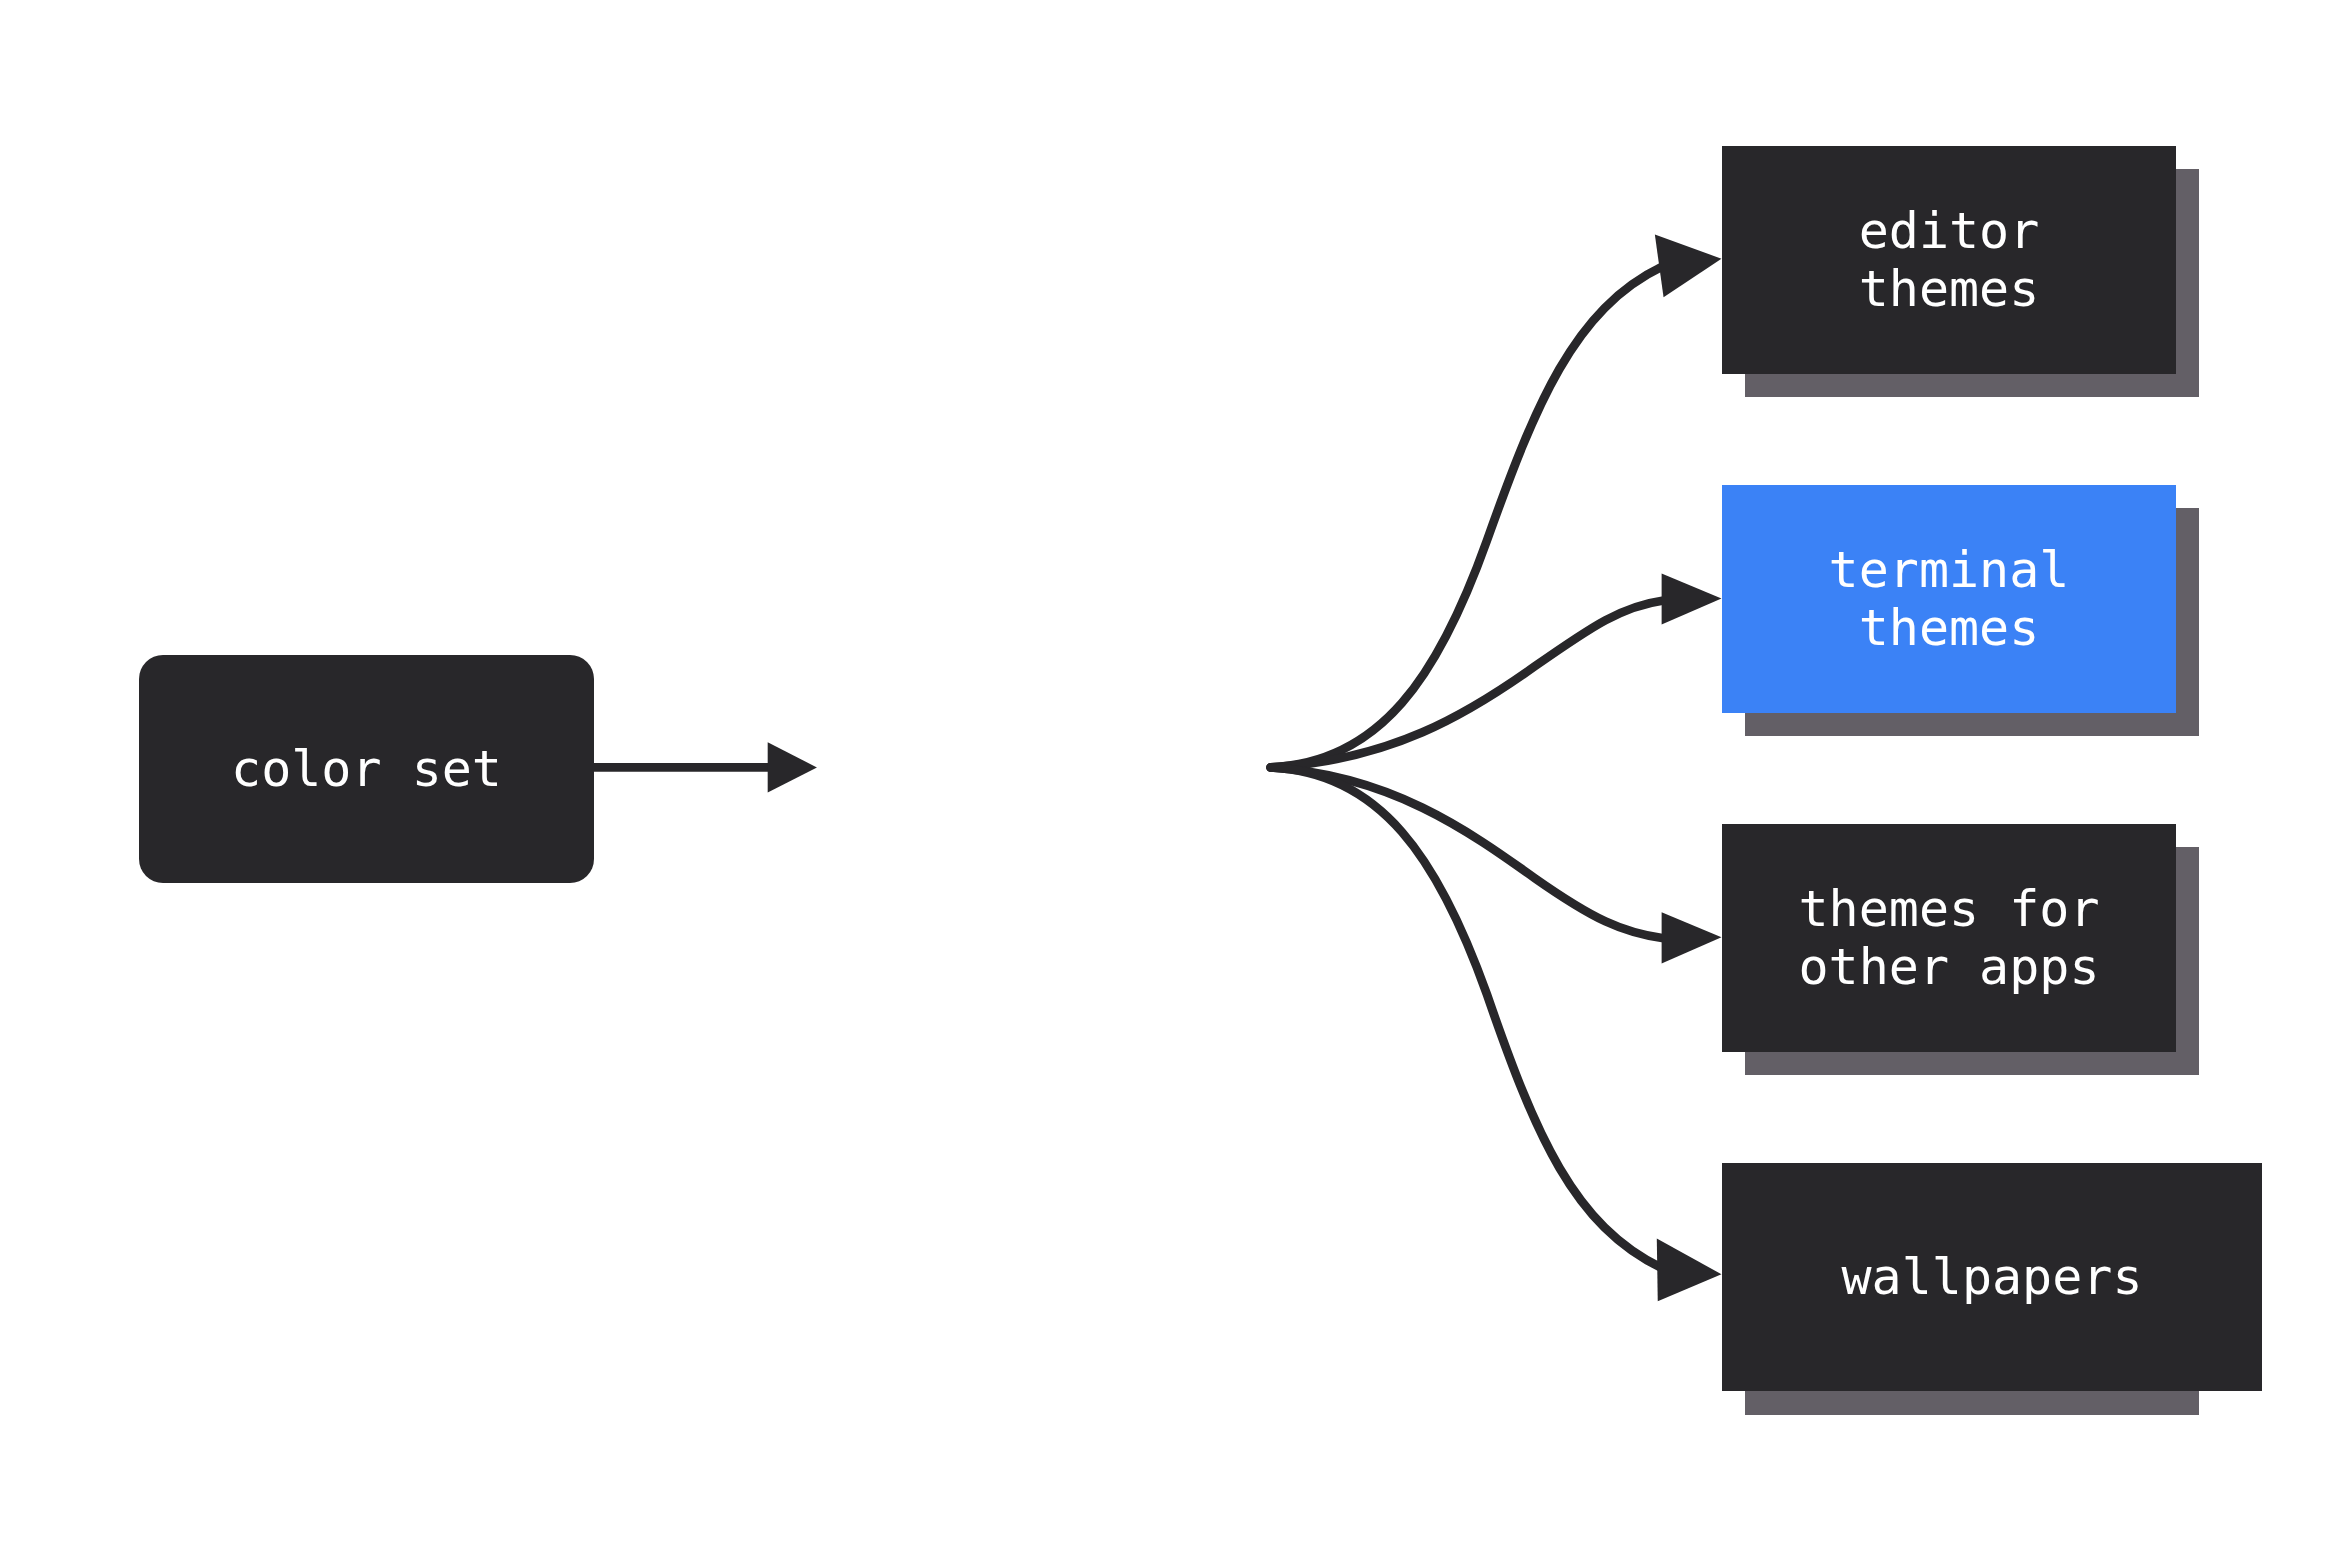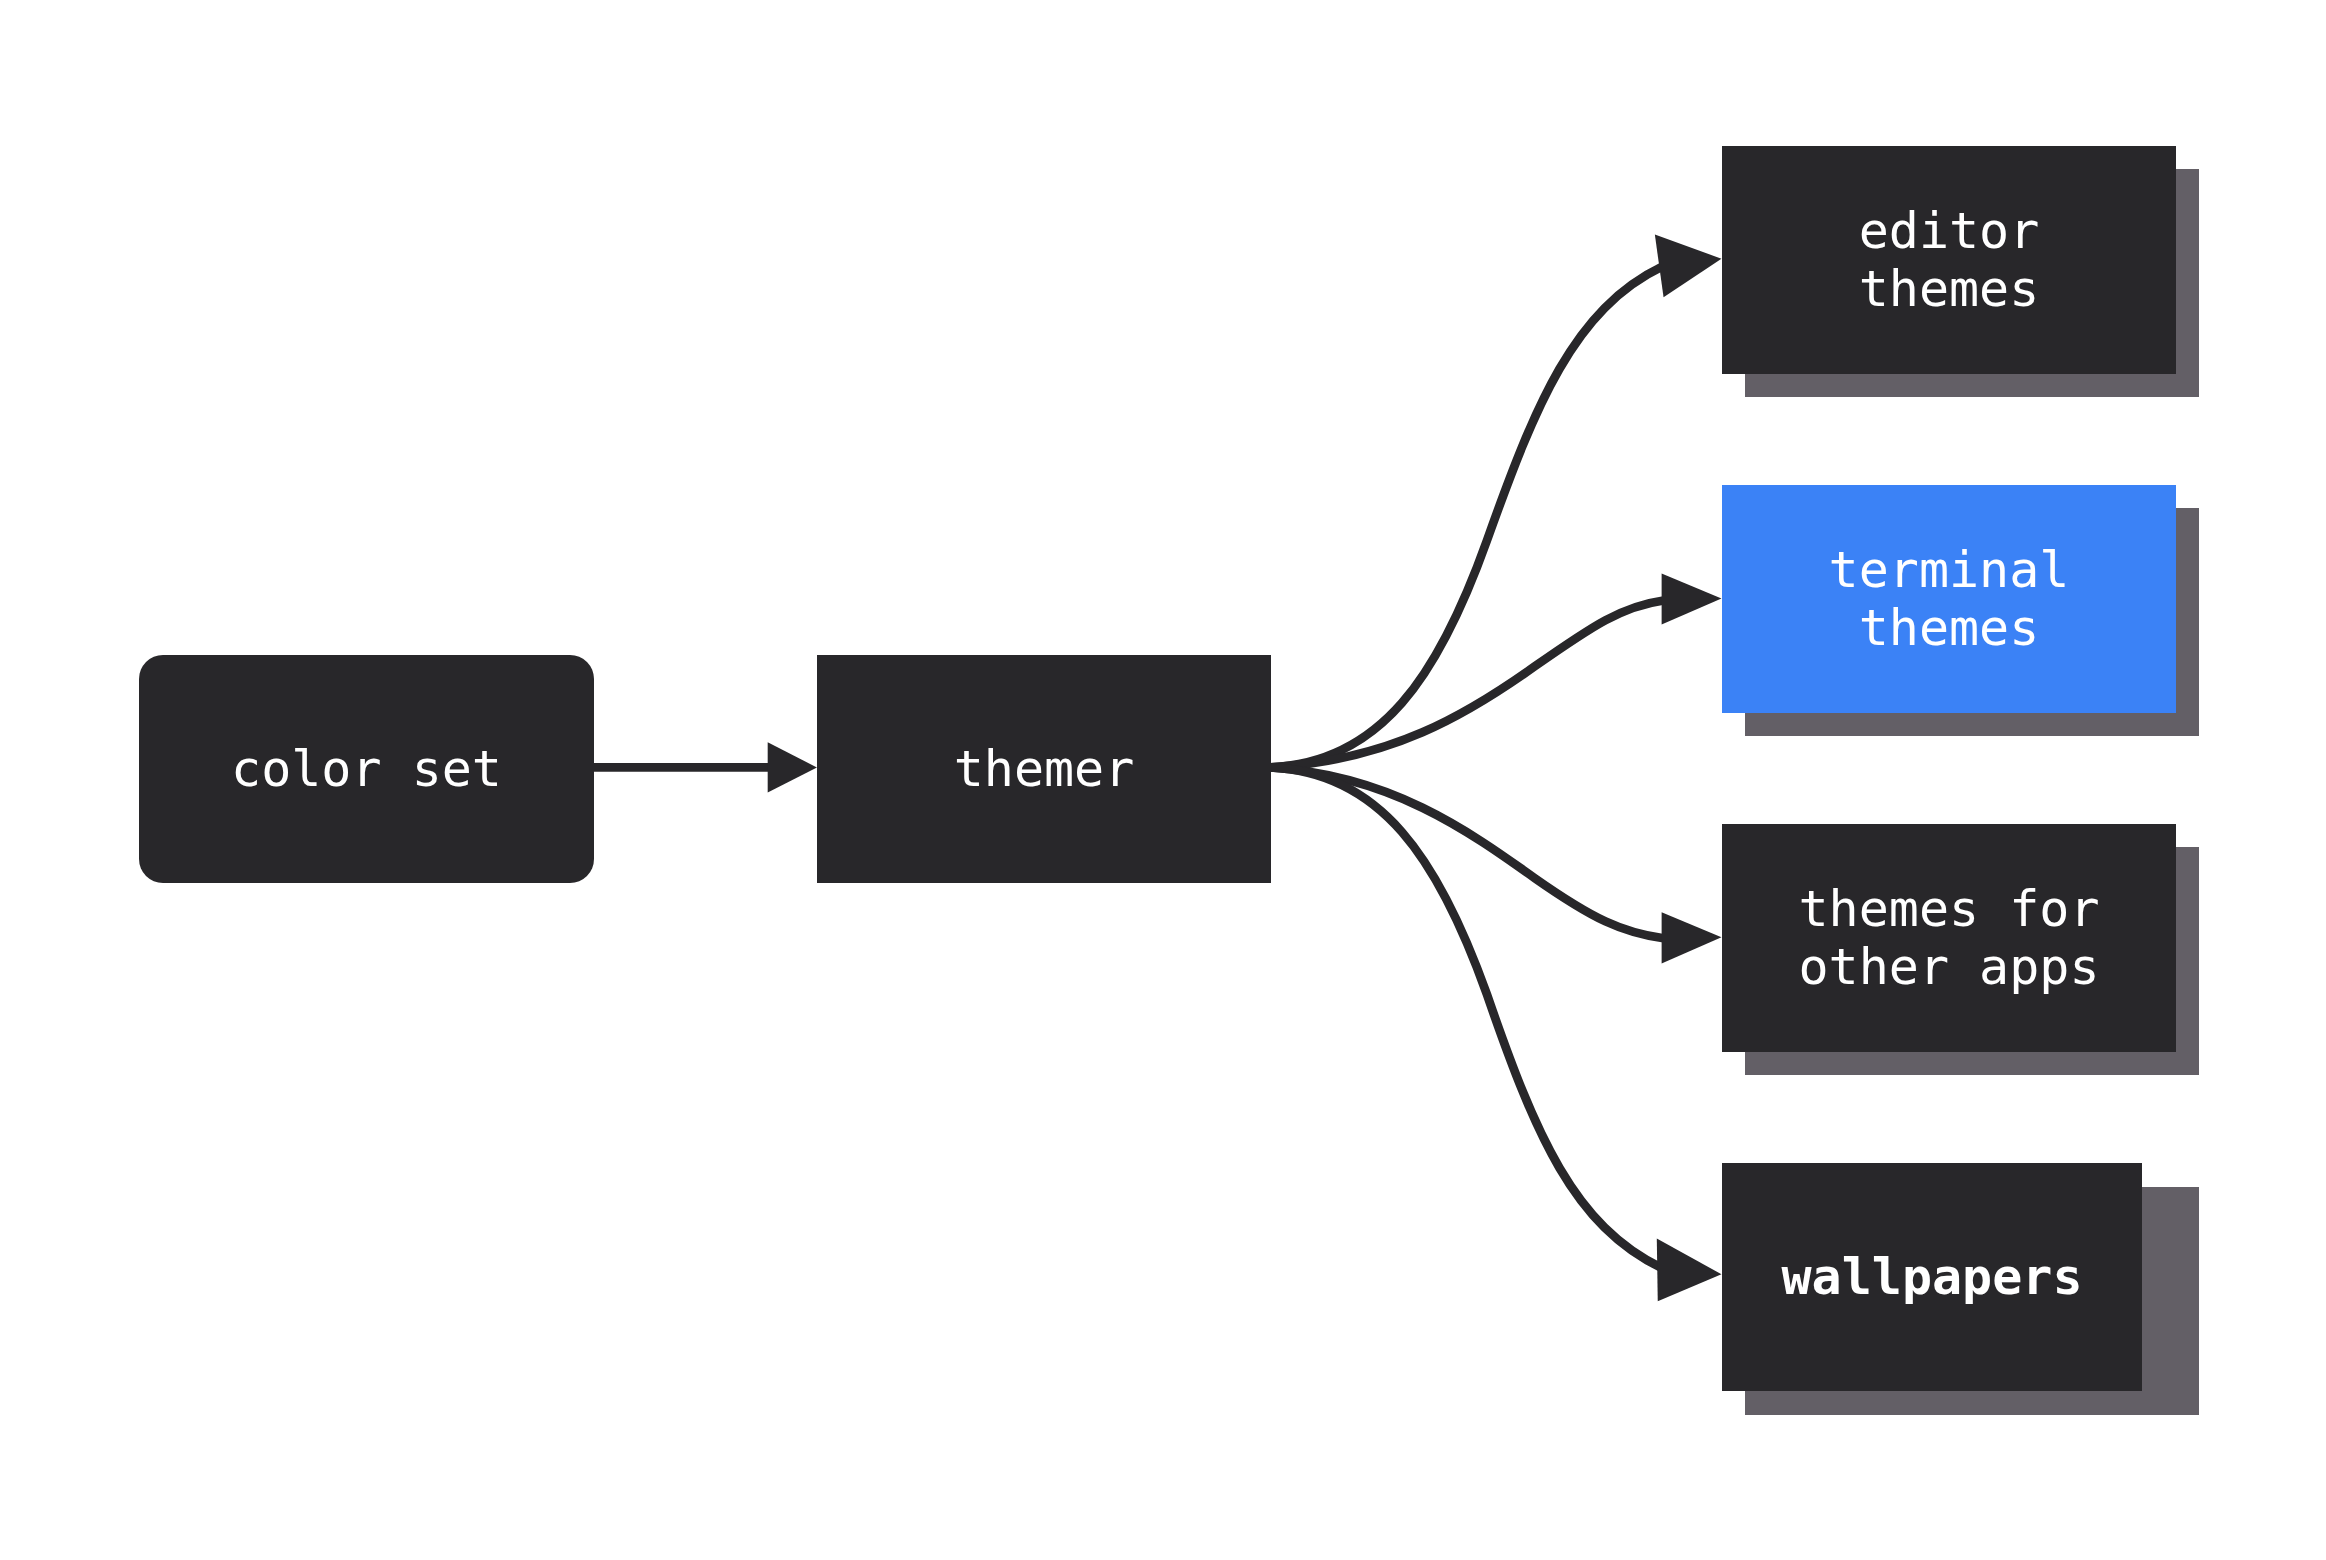--- a/index.html
+++ b/index.html
@@ -93,34 +93,31 @@
 
   <div class="node-shadow" style="left:1745px; top:169px; width:454px; height:228px; background:#635f66;"></div>
   <div class="node-shadow" style="left:1745px; top:508px; width:454px; height:228px; background:#635f66;"></div>
   <div class="node-shadow" style="left:1745px; top:847px; width:454px; height:228px; background:#635f66;"></div>
   <div class="node-shadow" style="left:1745px; top:1187px; width:454px; height:228px; background:#635f66;"></div>
 
   <div class="node" style="left:139px; top:655px; width:455px; height:228px; background:#28272a;border-radius:24px;">
     <span class="node-label">color set</span>
   </div>
 
-  <div class="node" style="left:817px; top:655px; width:454px; height:228px; background:#28272a;">
-    <span class="node-label">themer</span>
-  </div>
 
   <div class="node" style="left:1722px; top:146px; width:454px; height:228px; background:#28272a;">
     <span class="node-label"><span>editor</span><br><span>themes</span></span>
   </div>
 
   <div class="node" style="left:1722px; top:485px; width:454px; height:228px; background:#3b82f6;">
     <span class="node-label"><span>terminal</span><br><span>themes</span></span>
   </div>
 
   <div class="node" style="left:1722px; top:824px; width:454px; height:228px; background:#28272a;">
     <span class="node-label"><span>themes for</span><br><span>other apps</span></span>
   </div>
 
-  <div class="node" style="left:1722px; top:1163px; width:420px; height:228px; background:#28272a;font-weight:bold;">
+  <div class="node" style="left:1722px; top:1163px; width:540px; height:228px; background:#28272a;">
     <span class="node-label">wallpapers</span>
   </div>
 
 </div>
 
 
 </body></html>

